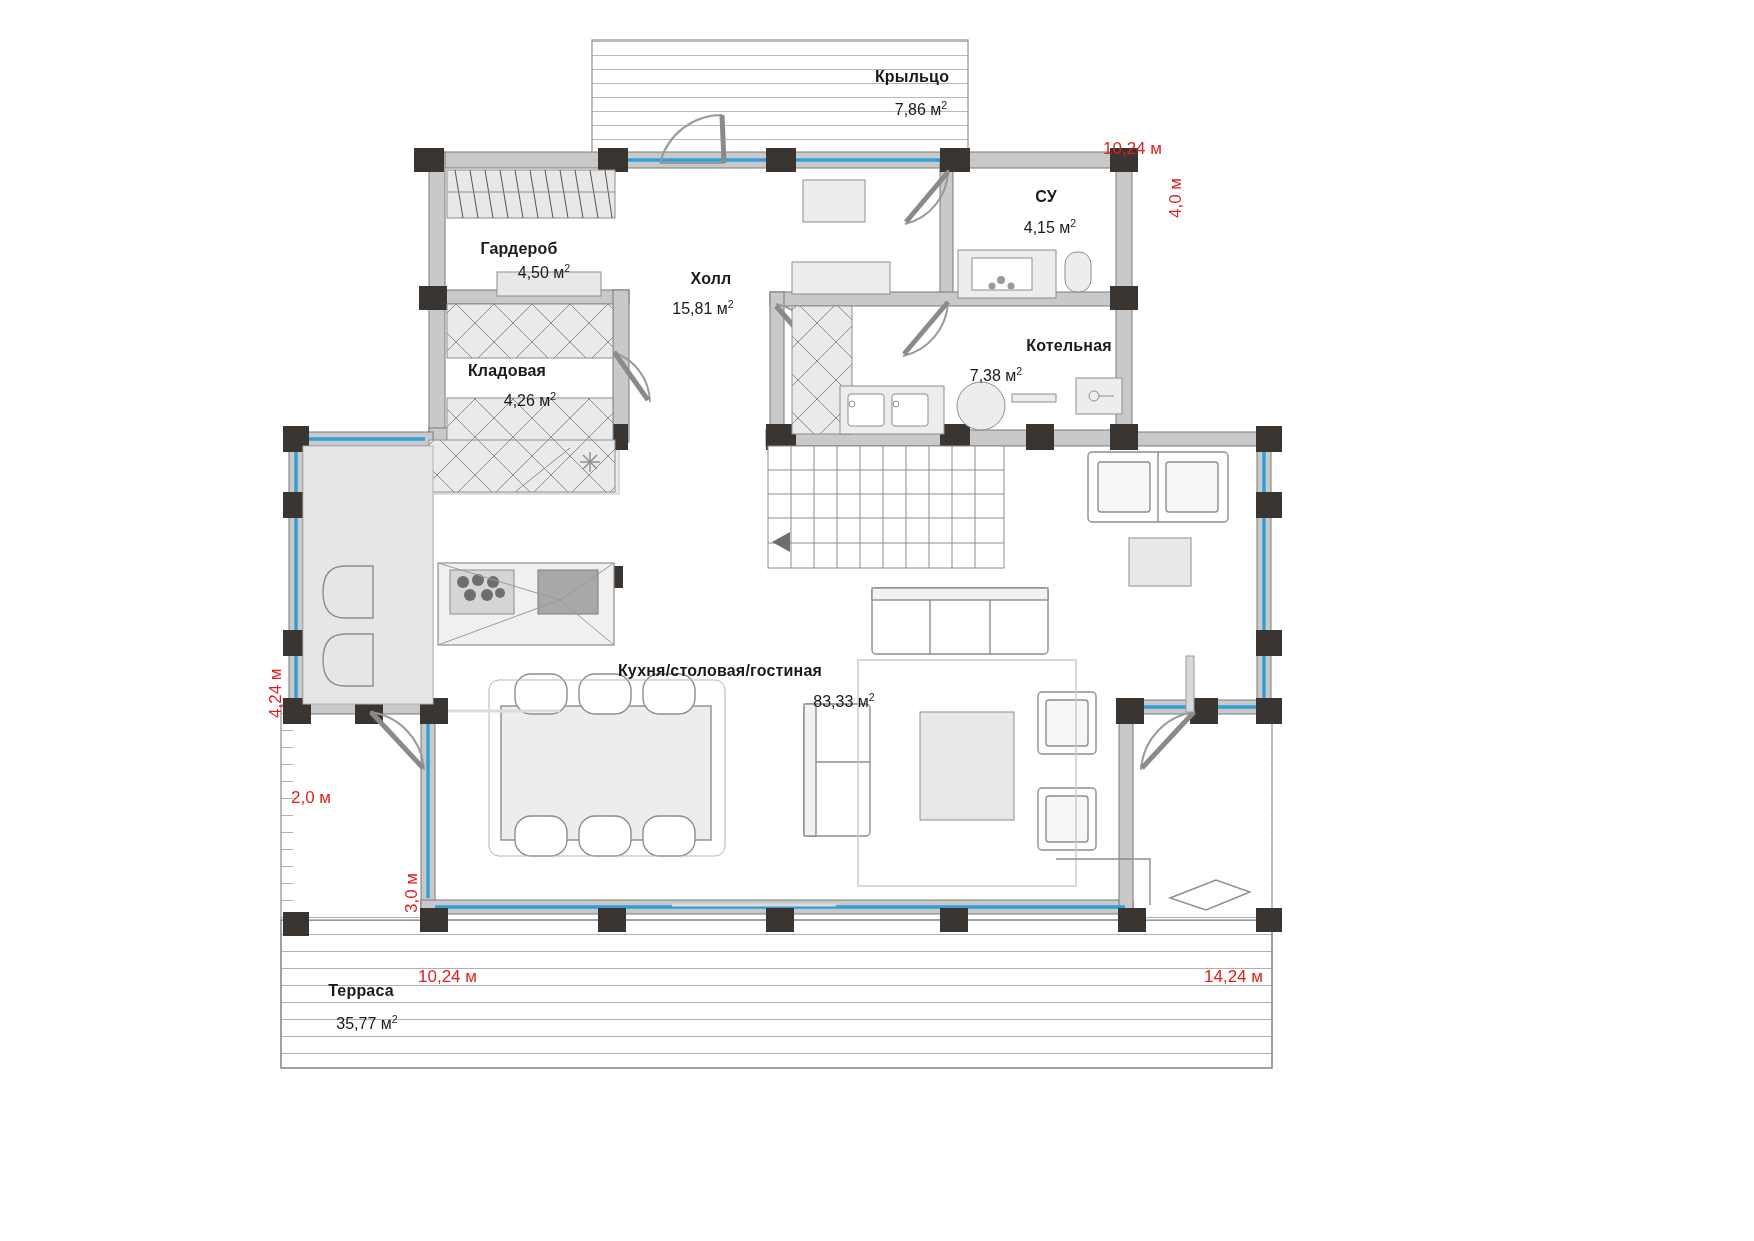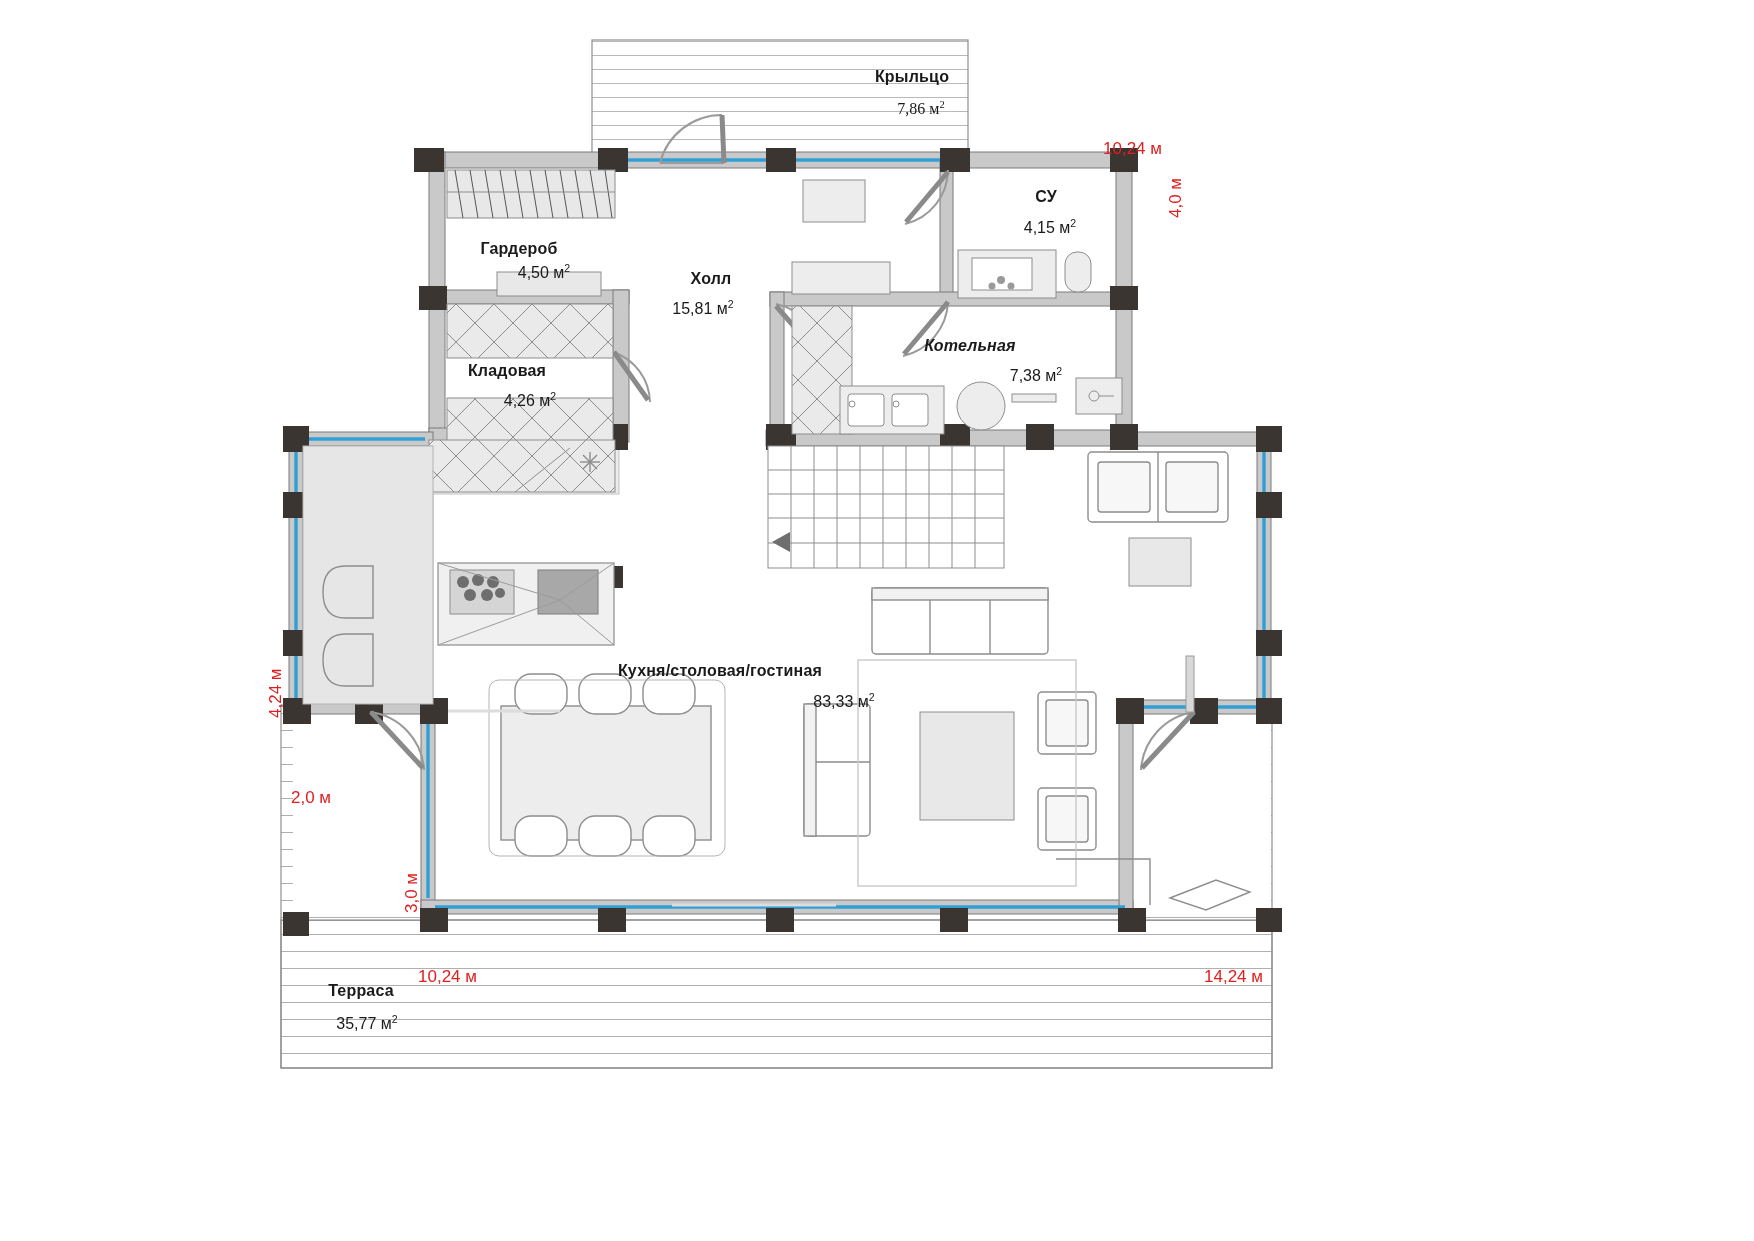--- a/index.html
+++ b/index.html
@@ -312,31 +312,31 @@
   </g>
 
   <g stroke="#dcdcdc" stroke-width="3">
     <line x1="672" y1="905" x2="836" y2="905"></line>
     <line x1="448" y1="711" x2="560" y2="711"></line>
   </g>
 </svg>
 
 <div id="labels">
     <div class="lbl rname ctr" style="left: 912px; top: 68px;">Крыльцо</div>
-    <div class="lbl rarea ctr" style="left: 921px; top: 99px; font-family: Liberation Serif, serif;"><span>7,86</span> м<sup>2</sup></div>
+    <div class="lbl rarea ctr" style="left: 921px; top: 99px;"><span>7,86</span> м<sup>2</sup></div>
     <div class="lbl rname ctr" style="left: 519px; top: 240px;">Гардероб</div>
     <div class="lbl rarea ctr" style="left: 544px; top: 262px;"><span>4,50</span> м<sup>2</sup></div>
     <div class="lbl rname ctr" style="left: 507px; top: 362px;">Кладовая</div>
     <div class="lbl rarea ctr" style="left: 530px; top: 390px;"><span>4,26</span> м<sup>2</sup></div>
     <div class="lbl rname ctr" style="left: 698px; top: 270px; margin-left: 13px;">Холл</div>
     <div class="lbl rarea ctr" style="left: 703px; top: 298px;"><span>15,81</span> м<sup>2</sup></div>
     <div class="lbl rname ctr" style="left: 1046px; top: 188px;">СУ</div>
     <div class="lbl rarea ctr" style="left: 1050px; top: 217px;"><span>4,15</span> м<sup>2</sup></div>
-    <div class="lbl rname ctr" style="left: 970px; top: 337px; font-style: italic;">Котельная</div>
-    <div class="lbl rarea ctr" style="left: 1036px; top: 365px;"><span>7,38</span> м<sup>2</sup></div>
+    <div class="lbl rname ctr" style="left: 1069px; top: 337px;">Котельная</div>
+    <div class="lbl rarea ctr" style="left: 996px; top: 365px;"><span>7,38</span> м<sup>2</sup></div>
     <div class="lbl rname ctr" style="left: 720px; top: 662px;">Кухня/столовая/гостиная</div>
     <div class="lbl rarea ctr" style="left: 844px; top: 691px; text-align: right;"><span>83,33</span> м<sup>2</sup></div>
     <div class="lbl rname ctr" style="left: 361px; top: 982px;">Терраса</div>
     <div class="lbl rarea ctr" style="left: 367px; top: 1013px;"><span>35,77</span> м<sup>2</sup></div>
     <div class="dim" style="left: 1103px; top: 139px;">10,24 м</div>
     <div class="dim vert" style="left: 1166px; top: 218px;">4,0 м</div>
     <div class="dim vert" style="left: 266px; top: 718px;">4,24 м</div>
     <div class="dim" style="left: 291px; top: 788px;">2,0 м</div>
     <div class="dim vert" style="left: 402px; top: 913px;">3,0 м</div>
     <div class="dim" style="left: 418px; top: 967px;">10,24 м</div>

